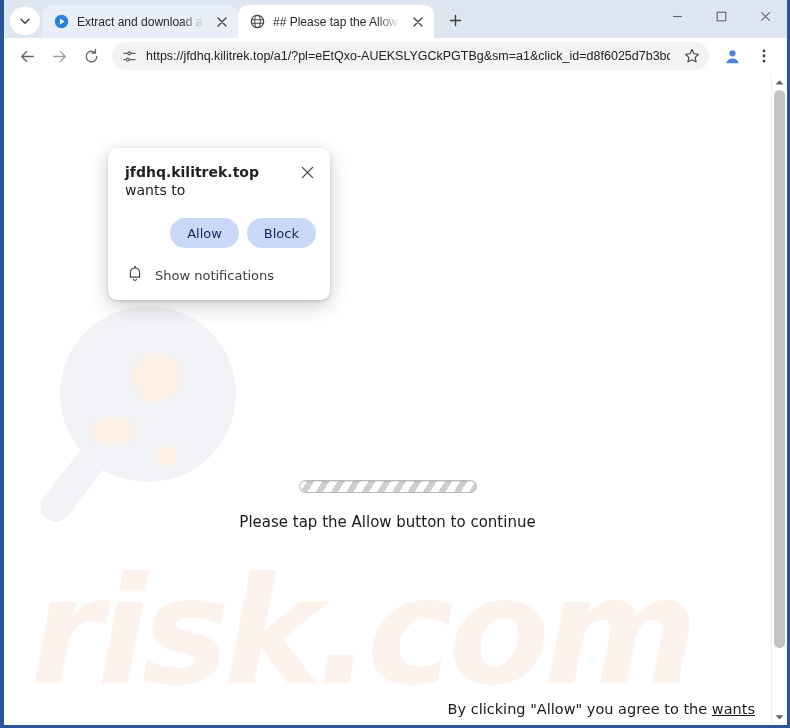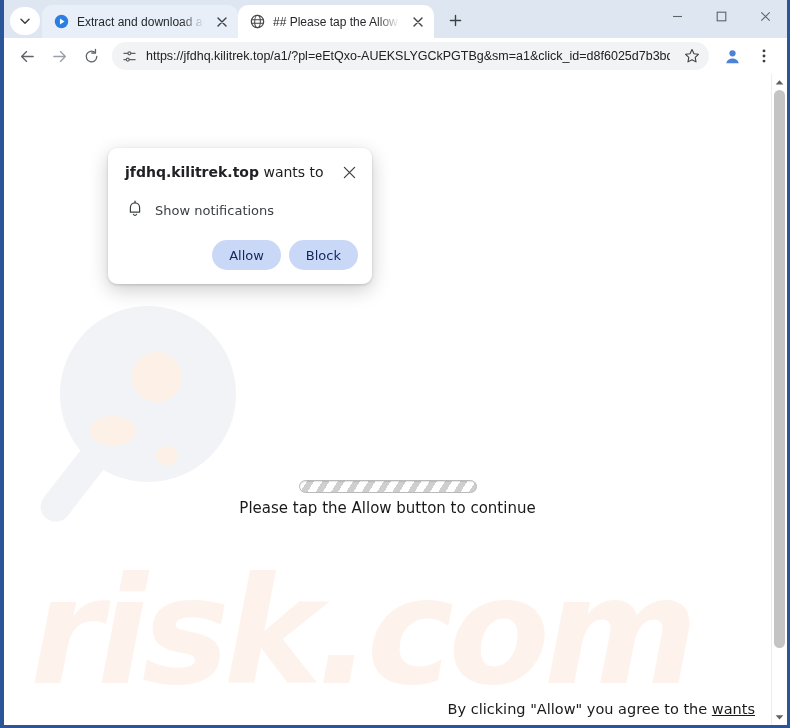--- a/index.html
+++ b/index.html
@@ -162,21 +162,21 @@
     width:178px; height:13px; border-radius:7px;
     border:1px solid #b9b9b9;
     background-color:#fff;
     background-image:repeating-linear-gradient(
       -58deg,
       #cfcfcf 0px, #cfcfcf 6px,
       #ffffff 6px, #ffffff 13px);
     box-shadow:inset 0 1px 1px rgba(0,0,0,.10);
   }
   #tapline {
-    margin-top:6px;
+    margin-top:20px;
     font-size:15px; color:#1a1a1a;
     font-family:"DejaVu Sans", sans-serif;
   }
 
   #terms-line {
     position:absolute; right:16px; bottom:8px;
     font-size:14.5px; color:#1a1a1a;
     font-family:"DejaVu Sans", sans-serif;
     white-space:nowrap;
   }
@@ -196,21 +196,21 @@
   #sb-track { flex:1; position:relative; }
   #sb-thumb {
     position:absolute; left:2px; right:2px;
     top:0; height:558px;
     background:#c4c4c4; border-radius:6px; cursor:pointer;
   }
 
   
   #notif-dialog {
     position:absolute; left:104px; top:74px;
-    width:264px; background:#ffffff;
+    width:222px; background:#ffffff;
     border-radius:9px;
     box-shadow:0 1px 3px rgba(0,0,0,.16), 0 6px 20px rgba(0,0,0,.20);
     padding:16px 14px 14px 17px;
     z-index:40;
   }
   #notif-head {
     display:flex; align-items:flex-start; justify-content:space-between;
   }
   #notif-title {
     font-size:14px; color:#202124; line-height:1.25;
@@ -397,35 +397,35 @@
           <div id="notif-title">
             <b>jfdhq.kilitrek.top</b><span> wants to</span>
           </div>
           <div id="notif-close">
             <svg width="13" height="13" viewBox="0 0 13 13">
               <path d="M1.4 1.4 L11.6 11.6 M11.6 1.4 L1.4 11.6" stroke="#3c4043" stroke-width="1.25" stroke-linecap="round"></path>
             </svg>
           </div>
         </div>
 
+        <div id="notif-actions">
+          <button class="notif-btn">Allow</button>
+          <button class="notif-btn">Block</button>
+        </div>
+
         <div id="notif-perm">
           <span>
             <svg width="16" height="17" viewBox="0 0 16 17">
               <path d="M8 1.2 V2.6" stroke="#3c4043" stroke-width="1.2" stroke-linecap="round"></path>
               <path d="M3.4 12.2 V7.4 a4.6 4.6 0 0 1 9.2 0 v4.8 Z" fill="none" stroke="#3c4043" stroke-width="1.2" stroke-linejoin="round"></path>
               <path d="M6.5 14.4 a1.6 1.6 0 0 0 3 0" fill="none" stroke="#3c4043" stroke-width="1.2" stroke-linecap="round"></path>
             </svg>
           </span>
           <span id="notif-perm-label">Show notifications</span>
         </div>
-
-        <div id="notif-actions">
-          <button class="notif-btn">Allow</button>
-          <button class="notif-btn">Block</button>
-        </div>
       </div>
     </div>
 
     <div id="scrollbar">
       <div class="sb-arrow">
         <svg width="9" height="7" viewBox="0 0 9 7">
           <path d="M0.6 5.6 L4.5 1.3 L8.4 5.6 Z" fill="#5f6368"></path>
         </svg>
       </div>
       <div id="sb-track">

